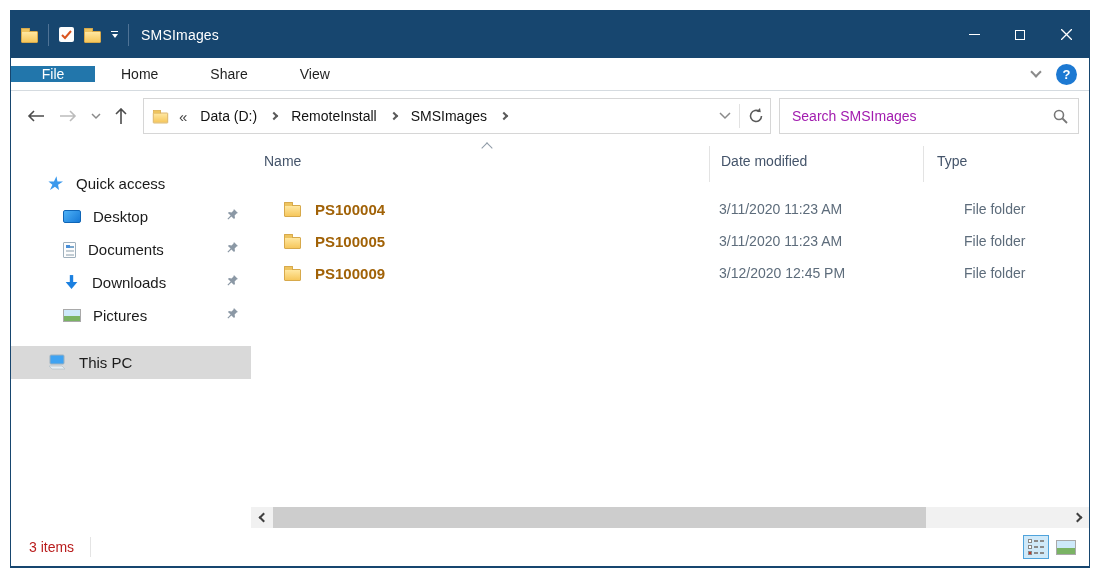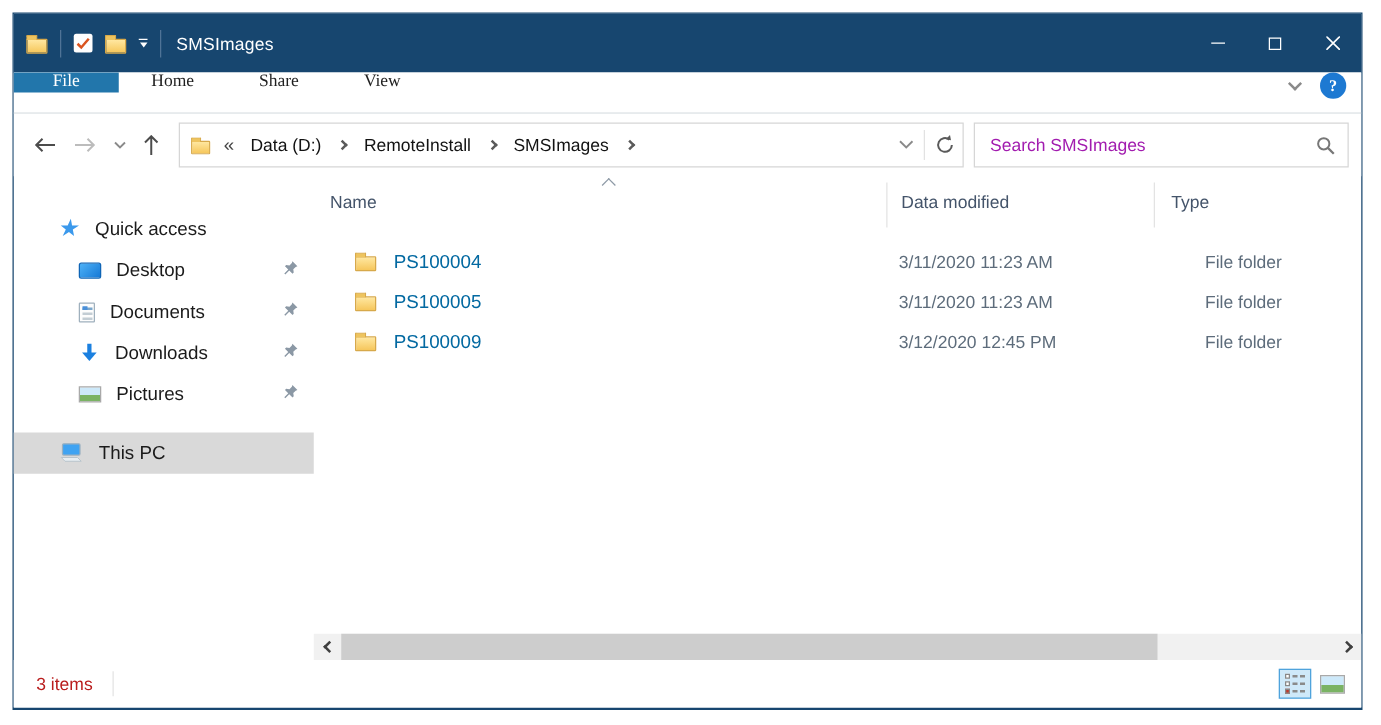--- a/index.html
+++ b/index.html
@@ -24,21 +24,21 @@
     background:#eec45f; border:1px solid #d7a94b; border-bottom:none; border-radius:1px 1px 0 0; }
   .icon-folder.small { transform:scale(.9); }
 
   .icon-check { width:15px; height:15px; background:#fdfdfd; border-radius:2px;
     display:flex; align-items:center; justify-content:center; }
   .qat-caret { display:flex; flex-direction:column; align-items:center; gap:2px; }
   .qat-caret .bar { width:7px; height:1px; background:#fff; }
   .qat-caret .tri { width:0; height:0; border-left:3.5px solid transparent; border-right:3.5px solid transparent; border-top:4px solid #fff; }
 
   
-  .tabs { height:33px; background:#fff; display:flex; align-items:flex-start; border-bottom:1px solid #d5dbe0; flex:none;font-family:Liberation Serif, serif; }
+  .tabs { height:33px; background:#fff; display:flex; align-items:center; border-bottom:1px solid #d5dbe0; flex:none; }
   .tab-file { width:84px; background:#2276ab; color:#fff; font-size:14px; display:flex; align-items:center; justify-content:center; }
   .tab { padding:0 26px; font-size:14px; color:#1f1f1f; display:flex; align-items:center; }
   .tabs-right { margin-left:auto; display:flex; align-items:center; gap:16px; padding-right:12px; }
   .chev { width:8px; height:8px; border-left:2px solid #8a8a8a; border-bottom:2px solid #8a8a8a; transform:rotate(-45deg); margin-top:-4px; }
   .help-btn { width:21px; height:21px; border-radius:50%; background:#1d79d2; color:#fff; font-size:13px; font-weight:bold;
     display:flex; align-items:center; justify-content:center; }
 
   
   .toolbar { height:50px; display:flex; align-items:center; padding:0 10px 0 16px; gap:8px; background:#fff; flex:none; }
   .nav-group { display:flex; align-items:center; gap:14px; margin-right:8px; }
@@ -75,21 +75,21 @@
   
   .content { flex:1; position:relative; min-width:0; }
   .listhead { position:absolute; left:0; right:0; top:0; height:45px; }
   .sort-caret { position:absolute; left:232px; top:3px; width:8px; height:8px;
     border-left:1px solid #8e9aa6; border-top:1px solid #8e9aa6; transform:rotate(45deg); }
   .colhead { position:absolute; top:12px; font-size:14px; color:#44546a; }
   .colsep { position:absolute; top:5px; height:36px; width:1px; background:#e3e3e3; }
   .rows { position:absolute; left:0; right:0; top:52px; }
   .frow { height:32px; position:relative; display:flex; align-items:center; font-size:15px; }
   .frow .icon-folder { position:absolute; left:33px; }
-  .fname { position:absolute; left:64px; color:#0369a1; }
+  .fname { position:absolute; left:64px; color:#a16207;font-weight:bold; }
   .fdate, .ftype { position:absolute; font-size:14px; color:#5d6c7b; }
   .fdate { left:468px;text-align:right; } .ftype { left:713px; }
 
   
   .hscroll { position:absolute; left:0; right:0; bottom:0; height:21px; background:#f1f1f1; display:flex; align-items:center; }
   .hs-btn { width:21px; height:21px; display:flex; align-items:center; justify-content:center; flex:none; }
   .hs-chev { width:7px; height:7px; border-left:2px solid #3f3f3f; border-bottom:2px solid #3f3f3f; }
   .hs-chev.left { transform:rotate(45deg); margin-left:3px; }
   .hs-chev.right { transform:rotate(-135deg); margin-right:3px; }
   .hs-track { flex:1; height:100%; position:relative; }
@@ -257,21 +257,21 @@
         <span class="label">This PC</span>
       </div>
       <div class="side-gap"></div>
     </div>
 
     <div class="content">
       <div class="listhead">
         <span class="sort-caret"></span>
         <span class="colhead" style="left:13px">Name</span>
         <span class="colsep" style="left:458px"></span>
-        <span class="colhead" style="left:470px">Data modified</span>
+        <span class="colhead" style="left:470px">Date modified</span>
         <span class="colsep" style="left:672px"></span>
         <span class="colhead" style="left:686px">Type</span>
       </div>
 
       <div class="rows">
         <div class="frow">
           <span class="icon-folder"></span>
           <span class="fname">PS100004</span>
           <span class="fdate">3/11/2020 11:23 AM</span>
           <span class="ftype">File folder</span>

